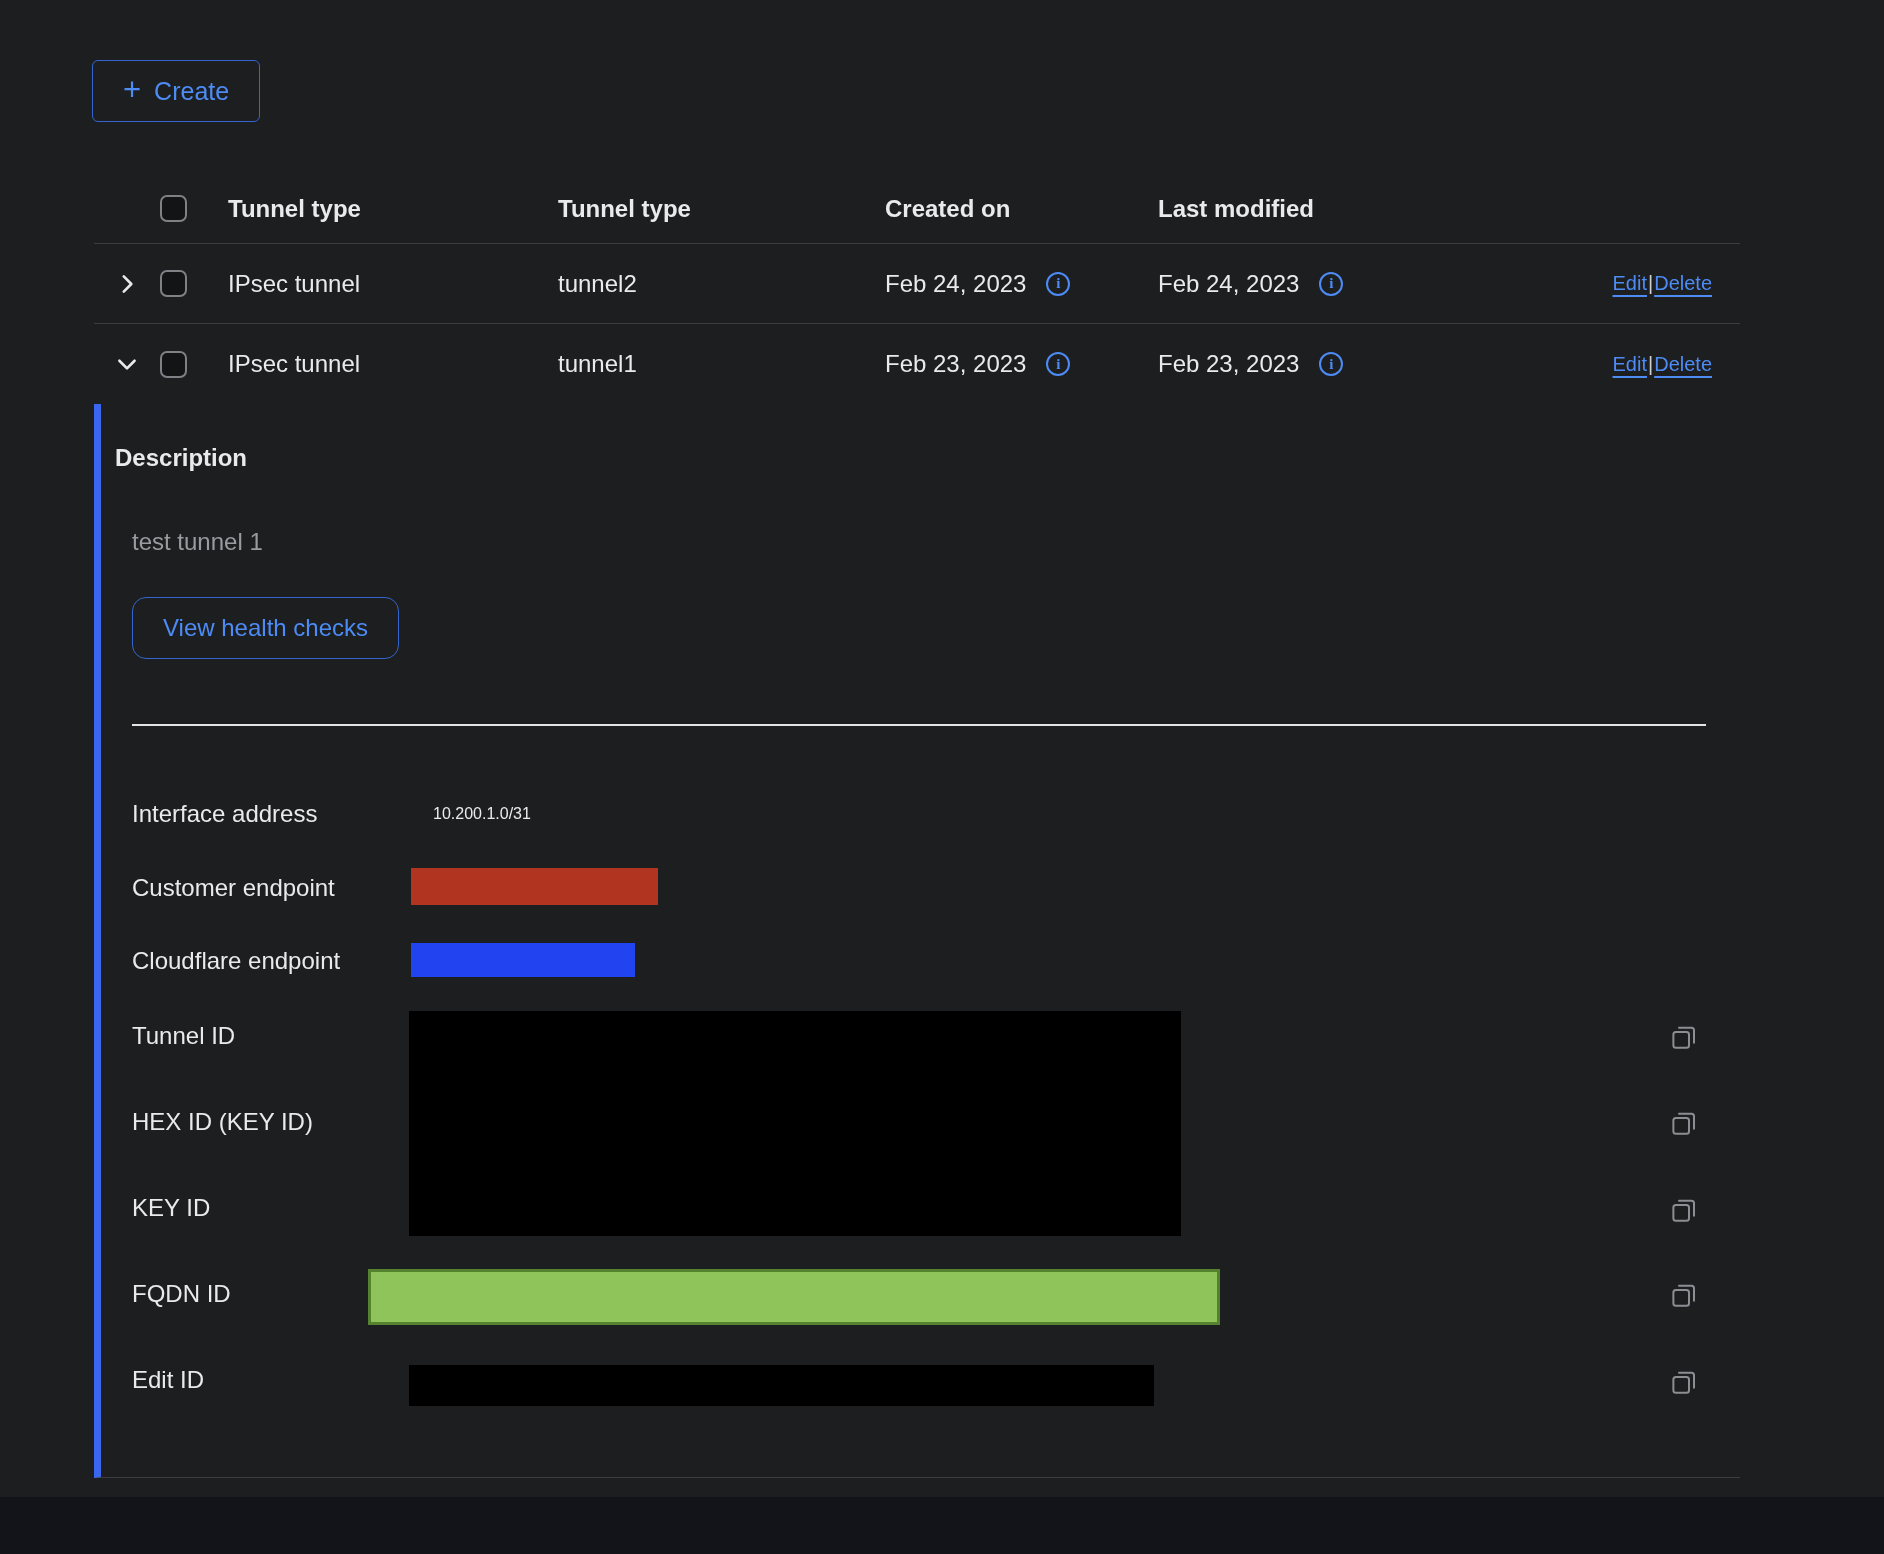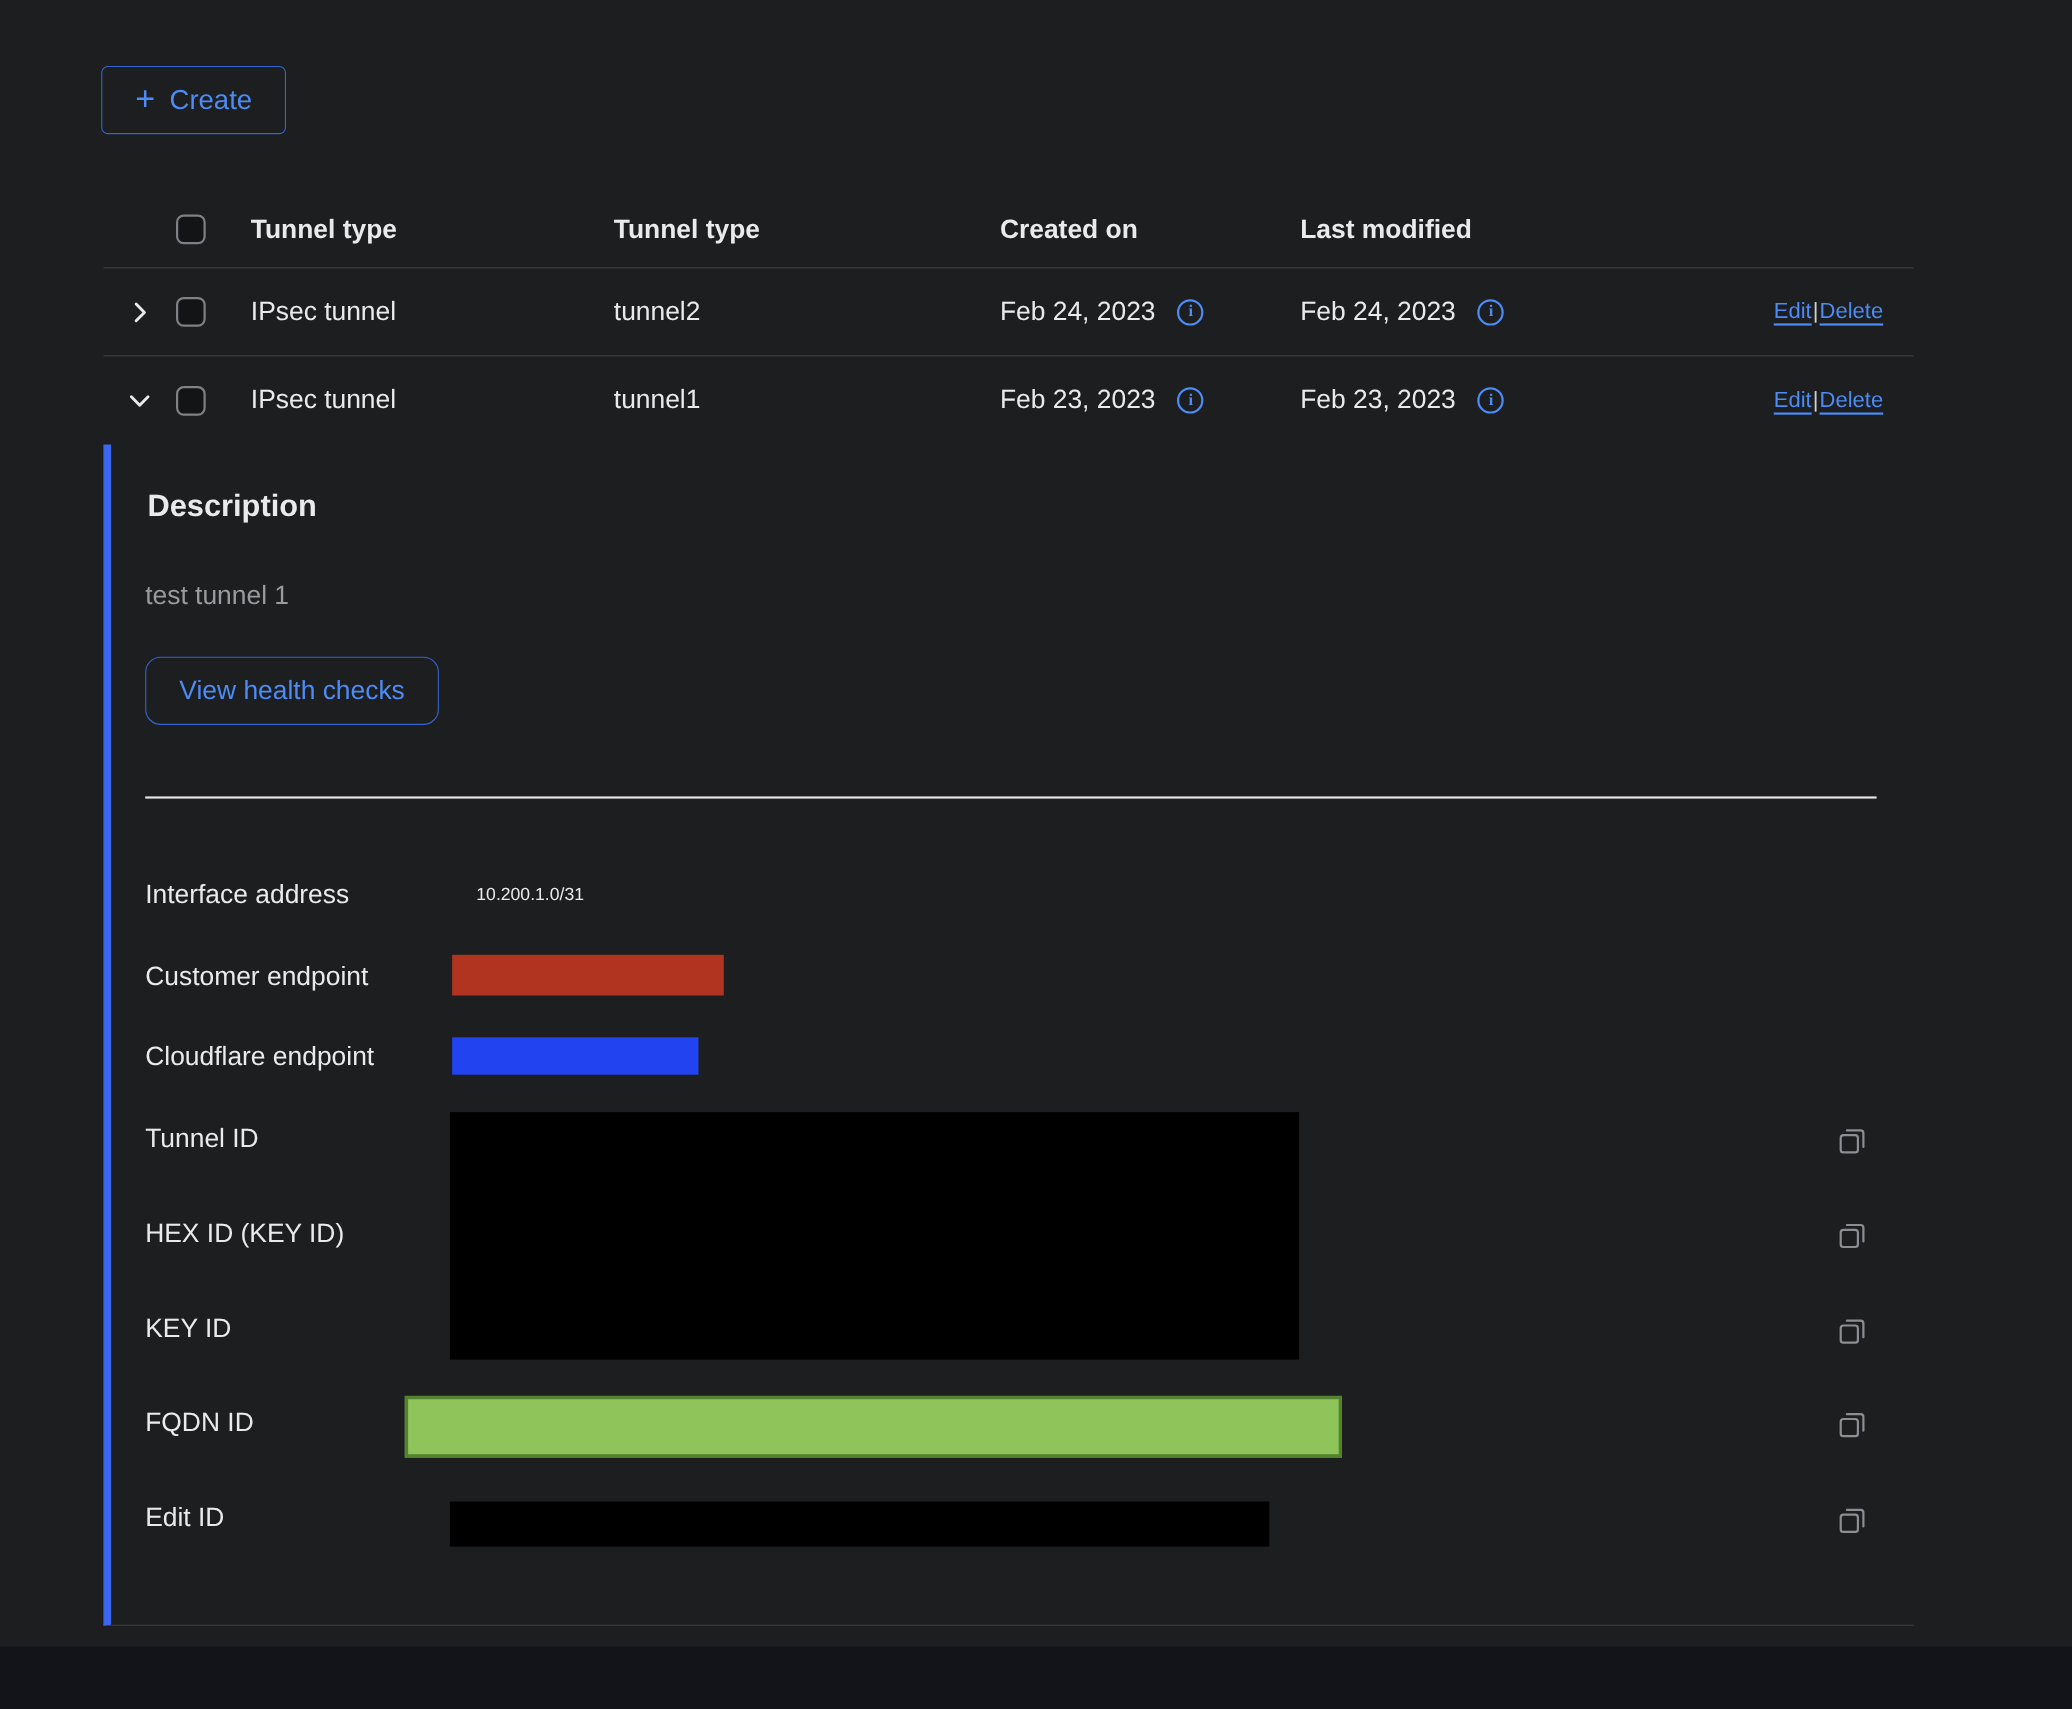--- a/index.html
+++ b/index.html
@@ -23,39 +23,39 @@
   .table { position:absolute; left:94px; top:174px; width:1646px; }
   .row { display:flex; align-items:center; height:80px; }
   .thead { height:70px; border-bottom:1px solid #3b3d40; font-weight:700; }
   .data-row-0 { border-bottom:1px solid #3b3d40; }
   .col-chevron { width:66px; display:flex; justify-content:center; align-items:center; }
   .chev-btn { background:transparent; border:none; padding:0; cursor:pointer; display:flex; }
   .col-check { width:68px; display:flex; align-items:center; }
   .checkbox { width:27px; height:27px; border:2px solid #7e8186; border-radius:7px; background:#131416; cursor:pointer; }
   .col-type { width:330px; font-size:24px; }
   .col-name { width:327px; font-size:24px; }
-  .col-created { width:273px; font-size:24px; display:flex; align-items:center; gap:20px;margin-left:24px; }
+  .col-created { width:273px; font-size:24px; display:flex; align-items:center; gap:20px; }
   .col-modified { width:300px; font-size:24px; display:flex; align-items:center; gap:20px; }
   .col-actions { flex:1; display:flex; justify-content:flex-end; align-items:center; gap:1px; padding-right:28px; font-size:20px; }
   .link { color:#4d8bf5; text-decoration:underline; text-underline-offset:5px; cursor:pointer; }
   .pipe { color:#cfd0d2; }
   .info-icon {
     width:24px; height:24px; border:2px solid #4d8bf5; border-radius:50%;
     color:#4d8bf5; display:inline-flex; align-items:center; justify-content:center;
     font-size:15px; font-weight:700; font-family:"Liberation Serif","DejaVu Serif",serif;
     cursor:pointer; flex:none;
   }
 
   
   .panel {
     position:absolute; left:94px; top:404px; width:1646px; height:1074px;
     border-left:7px solid #3a66f0; border-bottom:1px solid #3b3d40;
   }
   .panel .abs { position:absolute; }
-  .desc-label { left:33px; top:40px; font-size:28px; font-weight:700; }
+  .desc-label { left:14px; top:40px; font-size:24px; font-weight:700; }
   .desc-text { left:31px; top:124px; font-size:24px; color:#9a9ba0; }
   .health-btn {
     left:31px; top:193px; height:62px; padding:0 30px;
     display:flex; align-items:center;
     background:transparent; border:1px solid #3464cd; border-radius:14px;
     color:#4d8bf5; font-size:24px; font-family:inherit; cursor:pointer;
   }
   .divider { left:31px; top:320px; width:1574px; height:2px; background:#e4e4e6; }
   .field-label { left:31px; font-size:24px; line-height:28px; }
   .value-text { font-size:16px; line-height:28px; }

